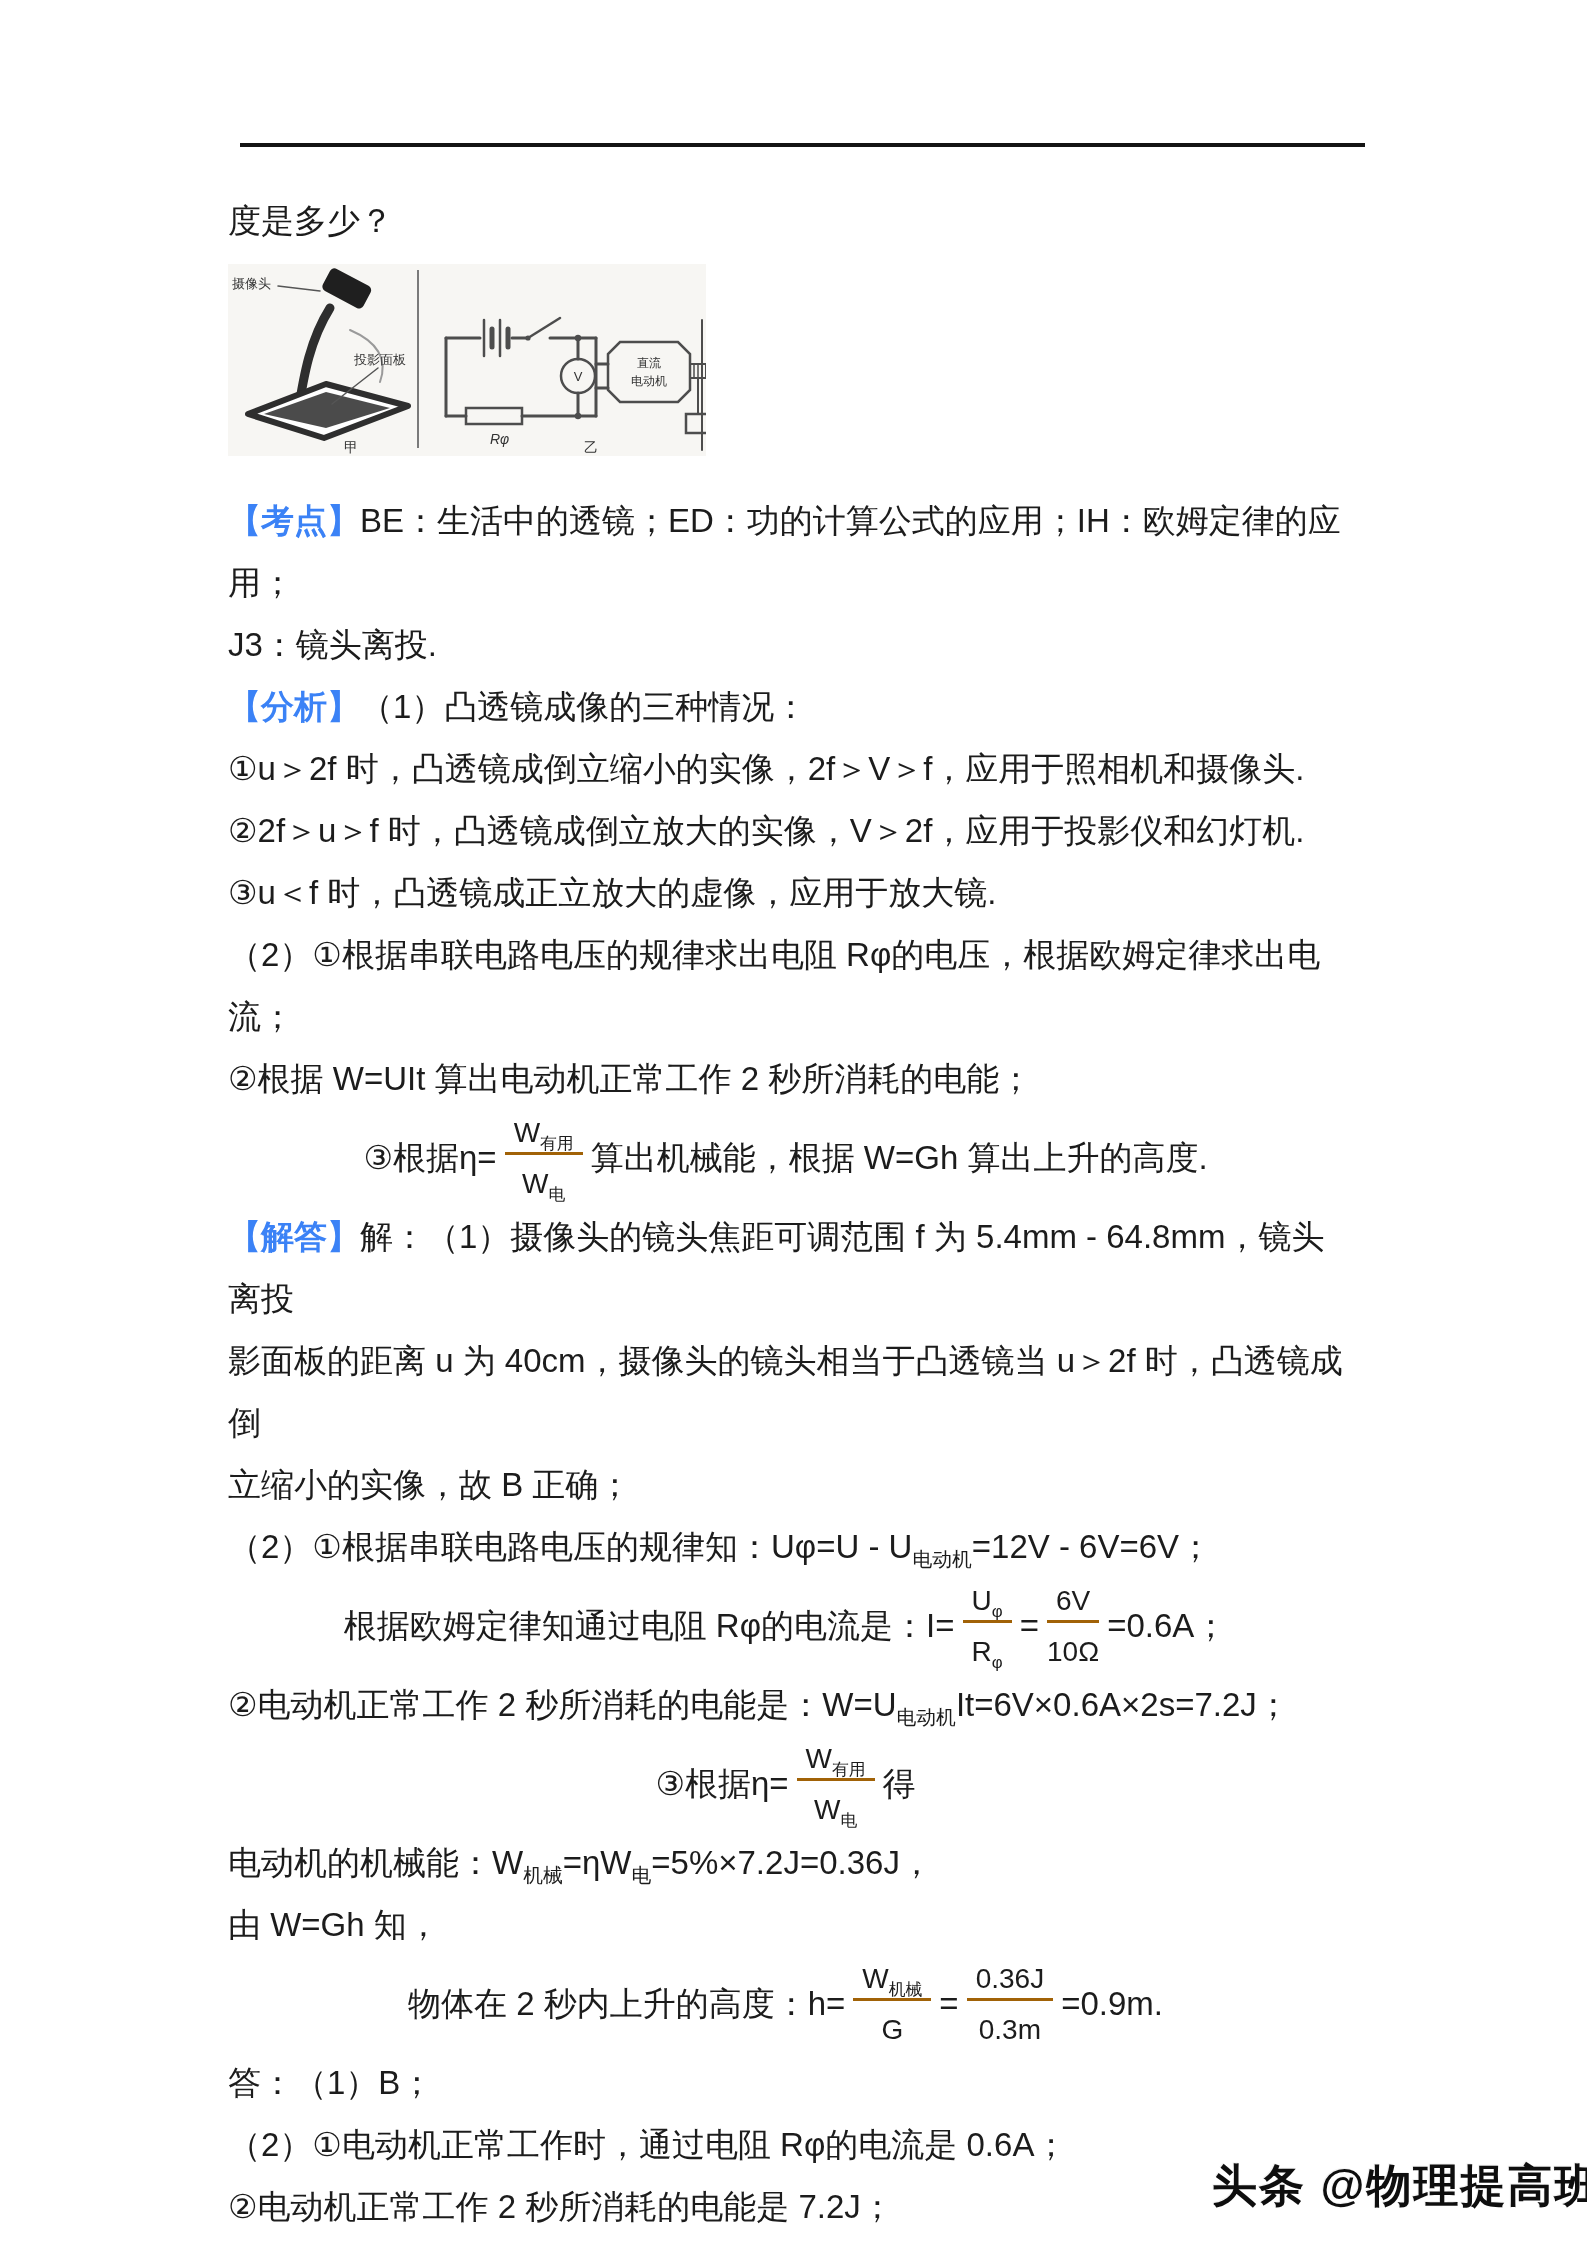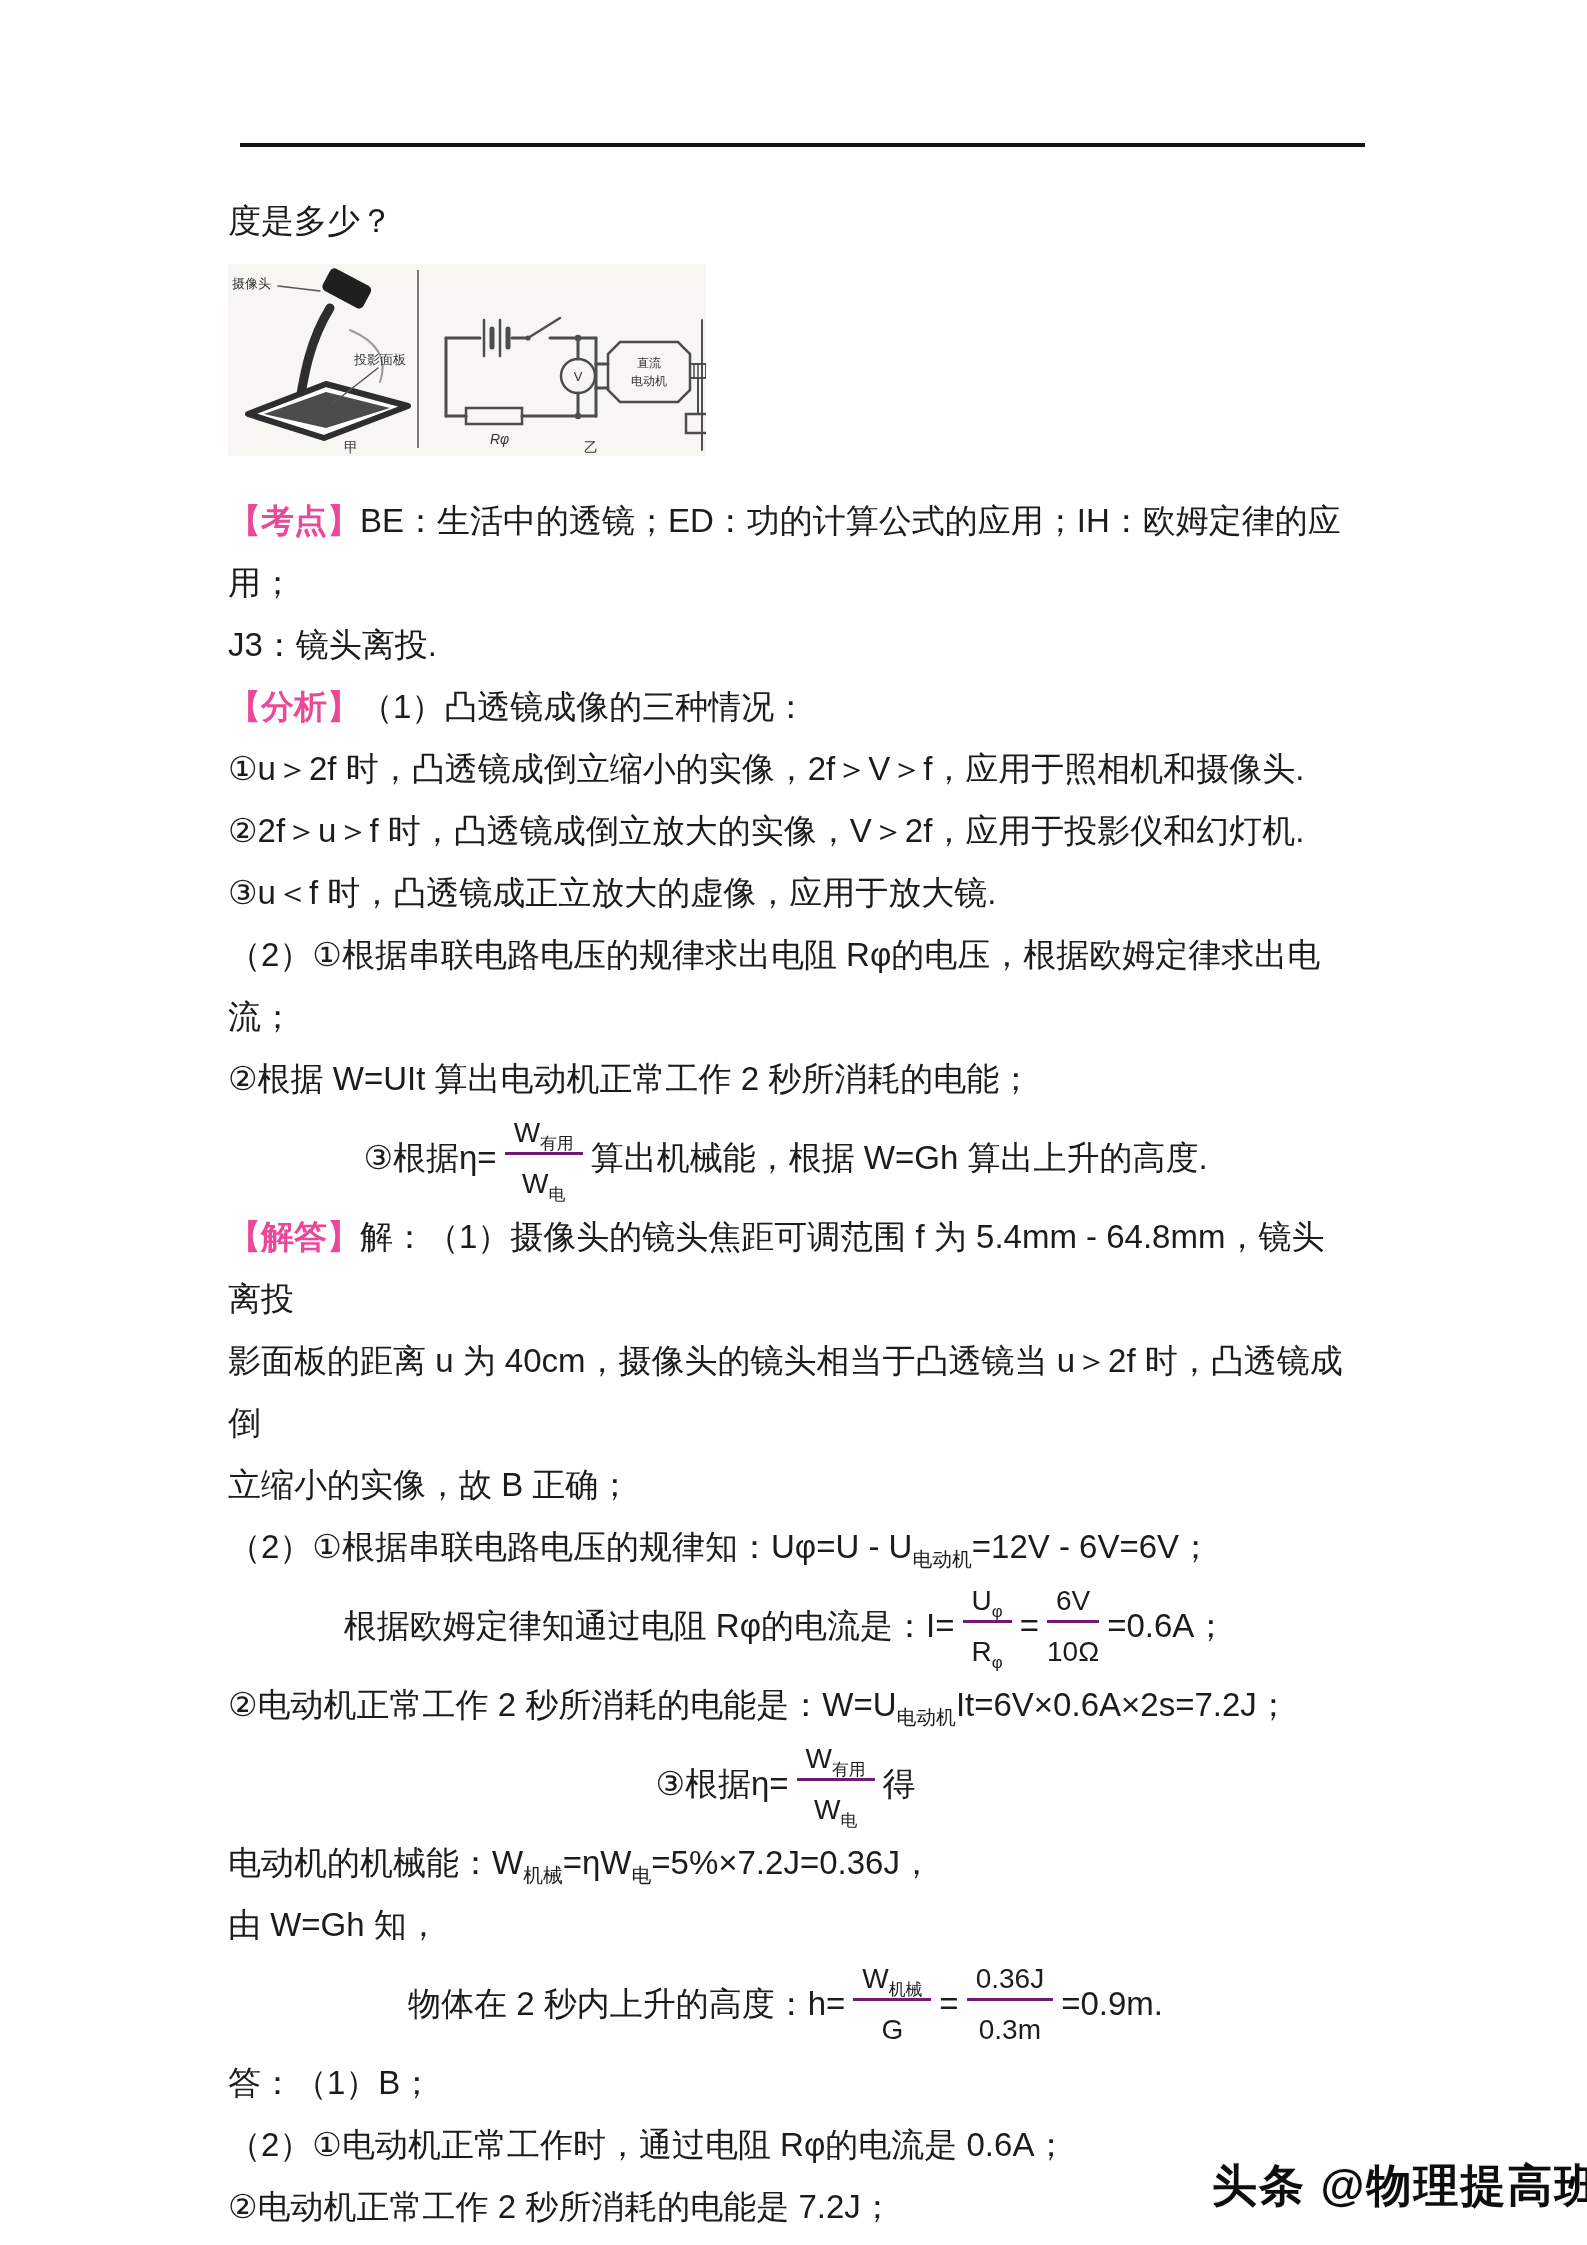--- a/index.html
+++ b/index.html
@@ -3,27 +3,27 @@
 <meta charset="utf-8">
 <style>
   html,body{margin:0;padding:0;}
   body{
     width:1587px;height:2245px;background:#ffffff;position:relative;overflow:hidden;
     font-family:"Liberation Sans","DejaVu Sans",sans-serif;color:#1c1c1c;
   }
   .top-rule{position:absolute;left:240px;top:143px;width:1125px;height:4px;background:#141414;}
   .content{position:absolute;left:228px;top:190px;width:1115px;font-size:33px;line-height:62px;}
   .content p{margin:0;}
-  .blab{color:#ec4899;font-weight:600;}
+  .blab{color:#3b82f6;font-weight:600;}
   sub{font-size:0.60em;line-height:0;}
   .figurebox{margin:12px 0 14px 0;}
   .figurebox svg{filter:blur(0.35px);}
   .fline{display:flex;align-items:center;min-height:96px;margin:8px 0;line-height:1.3;justify-content:center;}
   .frac{display:inline-flex;flex-direction:column;align-items:center;font-size:28px;margin:0 8px;line-height:1.15;}
-  .frac .num{border-bottom:3px solid #701a75;padding:1px 9px 3px;}
+  .frac .num{border-bottom:3px solid #a16207;padding:1px 9px 3px;}
   .frac .den{padding-top:13px;}
   .watermark{
     position:absolute;left:1212px;top:2156px;font-size:45px;font-weight:700;letter-spacing:2px;
     color:#0e0e0e;text-shadow:3px 3px 0 #ffffff,-1px -1px 0 #f2f2f2;white-space:nowrap;
   }
   .figtext{font-family:"Liberation Sans","DejaVu Sans",sans-serif;fill:#333;}
 </style>
 </head>
 <body>
 

